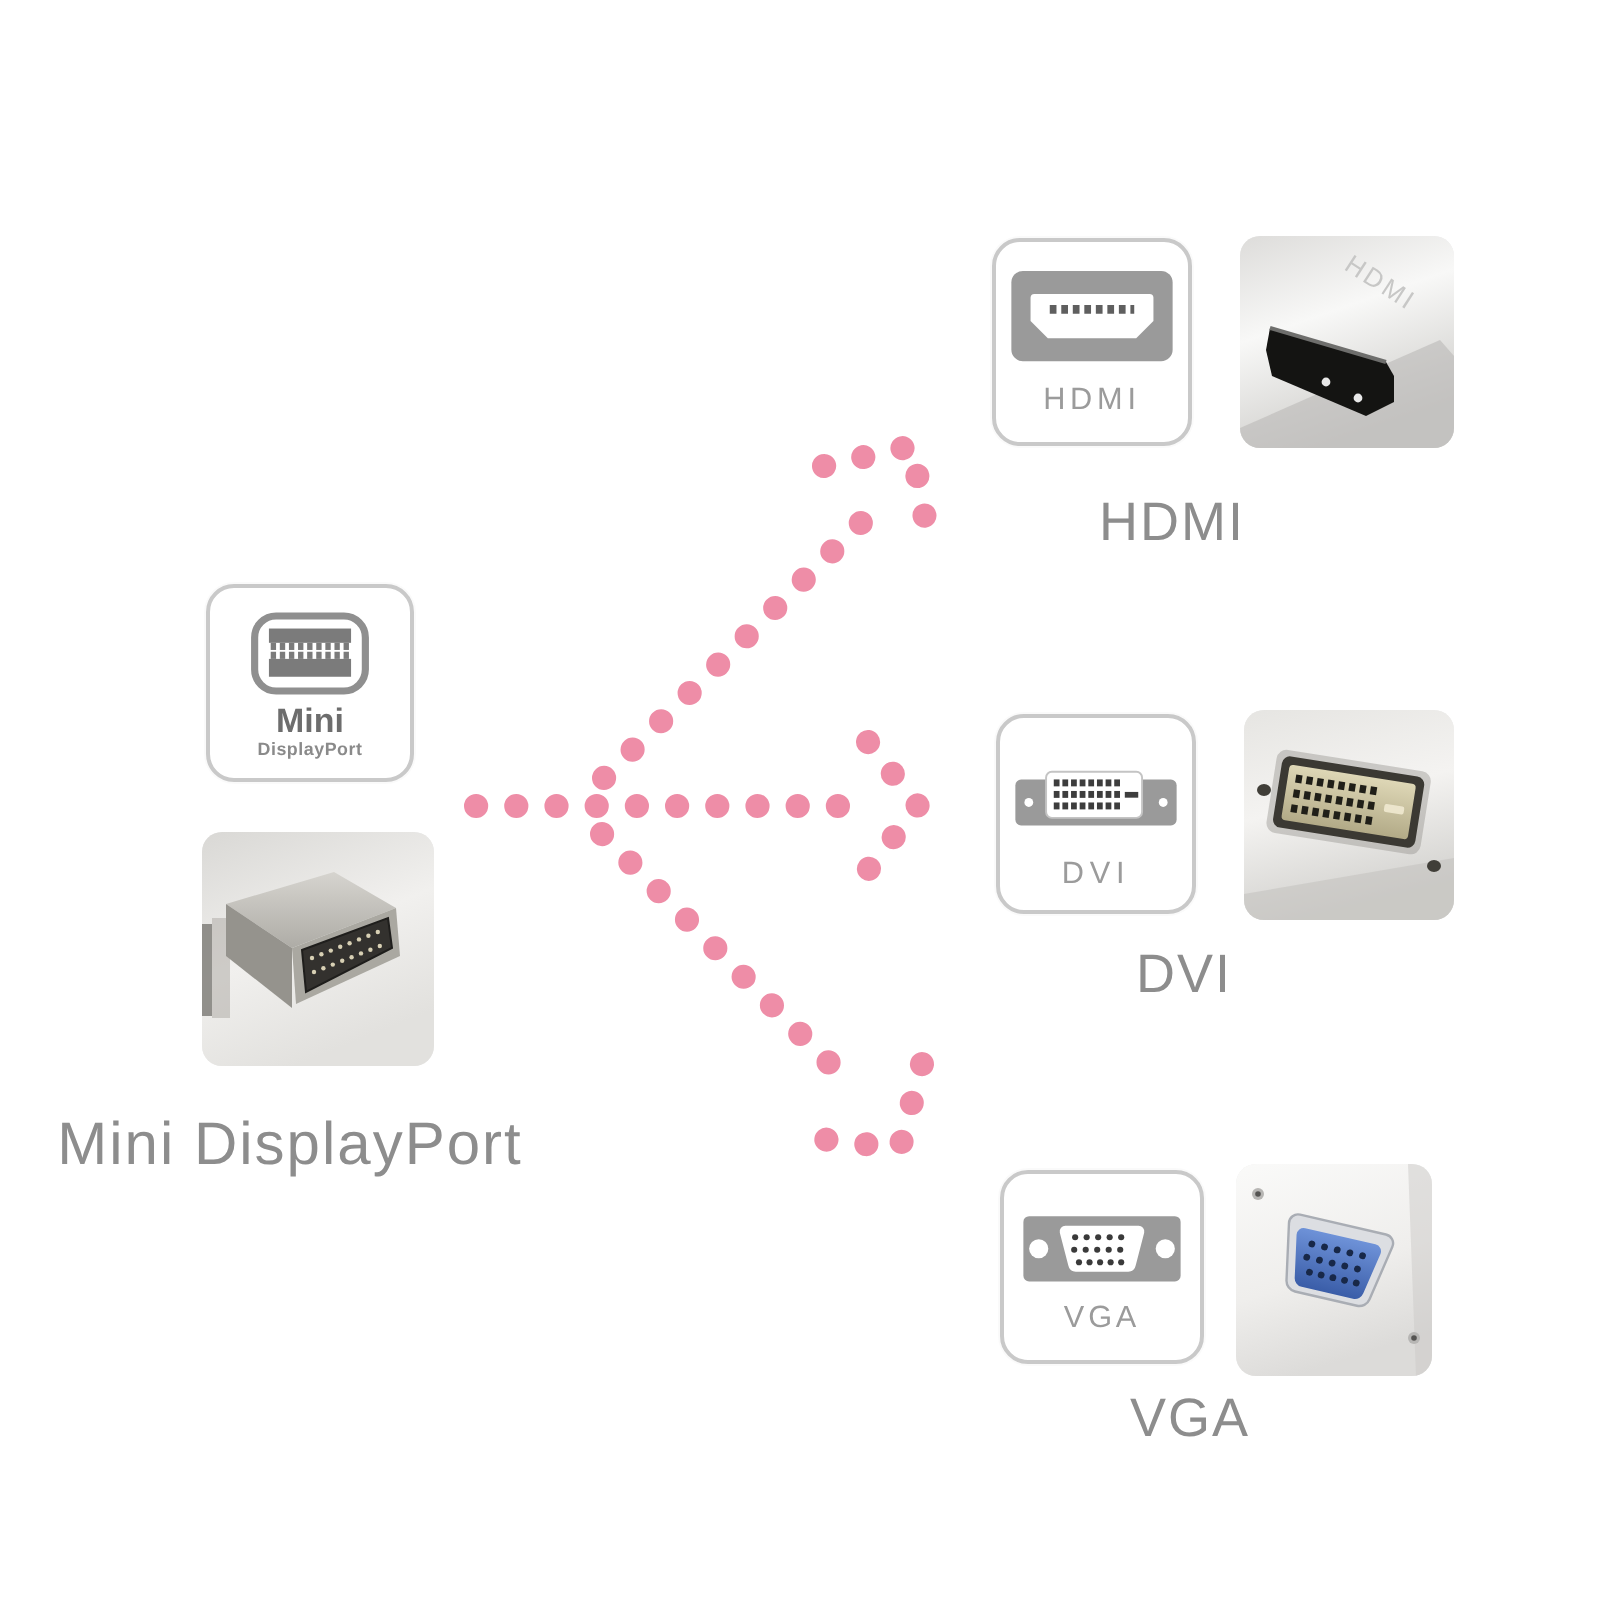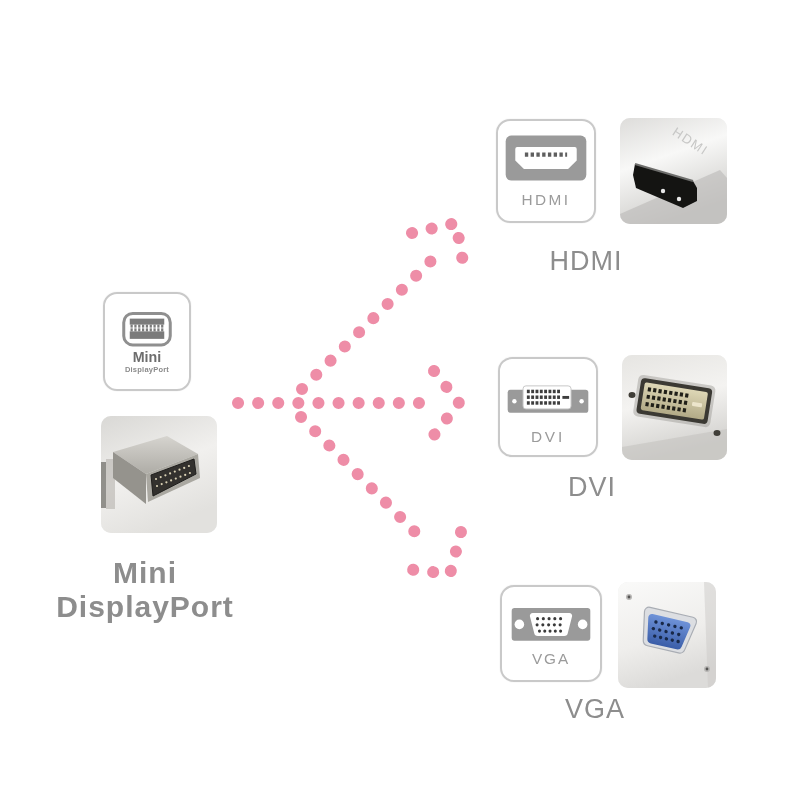--- a/index.html
+++ b/index.html
@@ -17,29 +17,29 @@
   .card svg{display:block;width:100%;height:100%;}
   .photo{
     border-radius:10px;overflow:hidden;
     box-shadow:inset 0 0 12px rgba(0,0,0,0.12);
   }
   .photo svg{display:block;width:100%;height:100%;}
   .caption{
     color:var(--caption-gray);text-align:center;
     font-size:27px;letter-spacing:1px;font-weight:400;
   }
-  .caption.big{font-size:30px;font-weight:bold;}
+  .caption.big{font-size:30px;}
   #arrows{position:absolute;left:0;top:0;width:800px;height:800px;pointer-events:none;}
   .dotline{fill:none;stroke:var(--arrow-pink);stroke-width:12;
     stroke-linecap:round;stroke-linejoin:round;stroke-dasharray:0.1 20;}
 </style>
 </head>
 <body style="--arrow-pink: #ee8da7; --caption-gray: #8d8d8d; --icon-gray: #9a9a9a; --icon-border: #c9c9c9; --icon-label: #9b9b9b; --vga-blue: #4a74c4;">
 
-<div class="abs card" style="left:103px;top:292px;width:88px;height:99px;">
+<div class="abs card" style="left:103px;top:292px;width:104px;height:99px;">
   <svg viewBox="0 0 112 99">
     <rect x="25" y="12" width="62" height="42" rx="12" fill="#ffffff" stroke="#8f8f8f" stroke-width="4"></rect>
     <g style="fill:#7b7b7b">
       <rect x="33" y="19" width="46" height="8"></rect>
       <rect x="34" y="27" width="3" height="4"></rect>
         <rect x="39.1" y="27" width="3" height="4"></rect>
       <rect x="44.2" y="27" width="3" height="4"></rect>
         <rect x="49.3" y="27" width="3" height="4"></rect>
       <rect x="54.4" y="27" width="3" height="4"></rect>
         <rect x="59.5" y="27" width="3" height="4"></rect>

